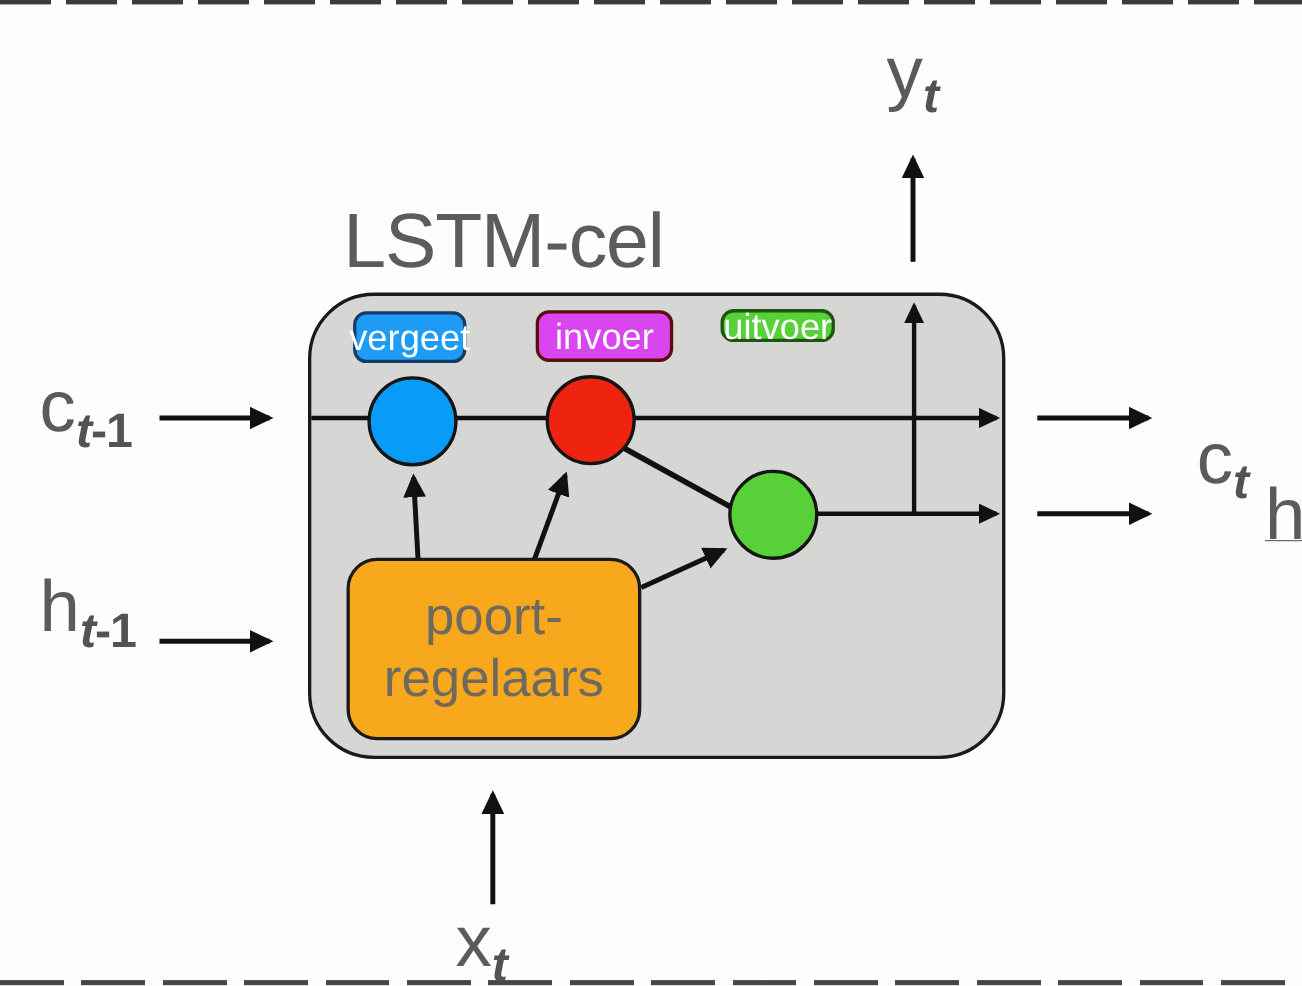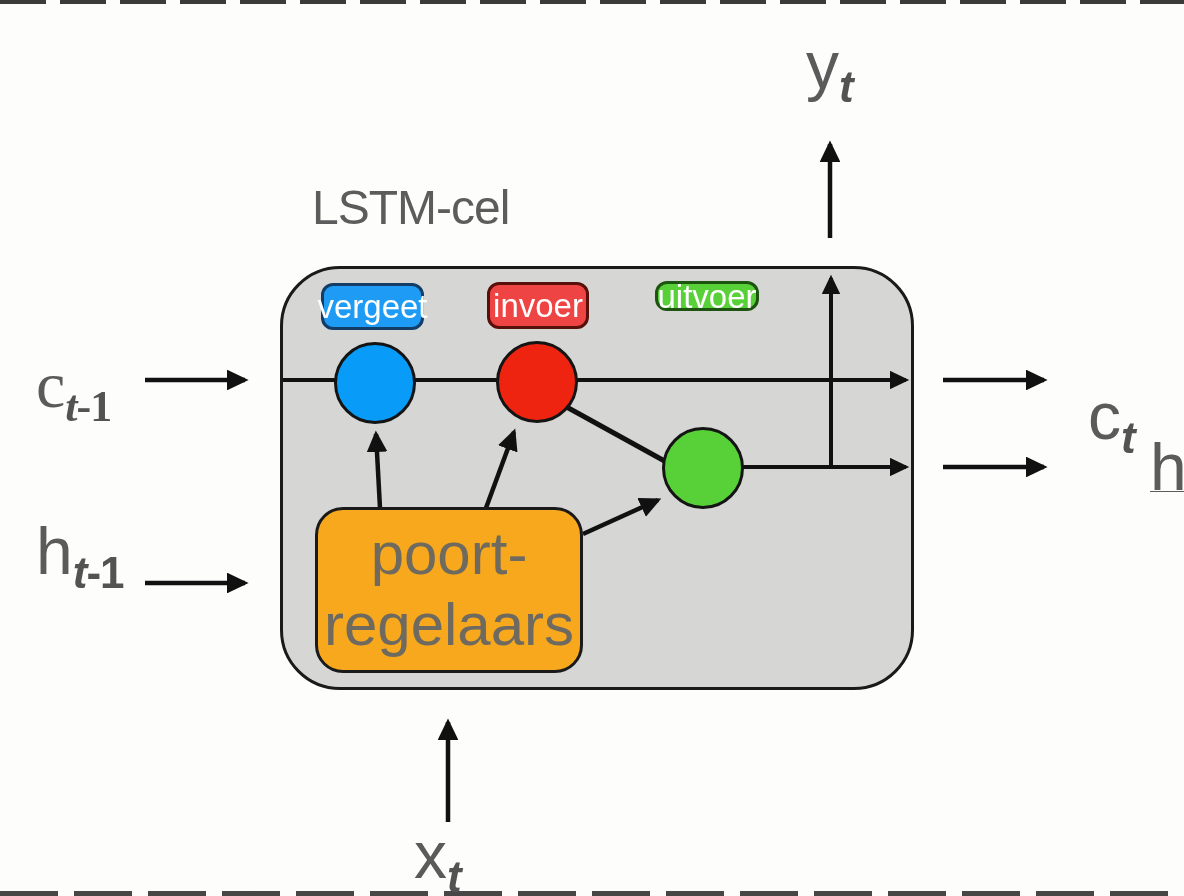--- a/index.html
+++ b/index.html
@@ -5,21 +5,21 @@
   html,body{margin:0;padding:0;background:#ffffff;}
   #stage{
     position:relative;width:1184px;height:896px;overflow:hidden;
     background:#fdfdfc;font-family:"Liberation Sans",sans-serif;
   }
   .edge{position:absolute;left:0;right:0;pointer-events:none;}
   .edge.top{top:0;height:4px;background:repeating-linear-gradient(90deg,rgba(25,25,25,.85) 0 46px,rgba(25,25,25,0) 46px 60px);}
   .edge.bottom{bottom:0;height:5px;background:repeating-linear-gradient(90deg,rgba(25,25,25,.8) 0 58px,rgba(25,25,25,0) 58px 74px);}
   .title{
     position:absolute;left:312px;top:184px;
-    font-size:48px;letter-spacing:-1px;color:#5c5c5c;line-height:1;
+    font-size:70px;letter-spacing:-1px;color:#5c5c5c;line-height:1;
   }
   .cell{
     position:absolute;left:280px;top:266px;width:634px;height:424px;
     box-sizing:border-box;border:3px solid #1a1a1a;border-radius:60px;
     background:#d6d6d4;z-index:1;
   }
   svg.wires{position:absolute;left:0;top:0;z-index:2;}
   .badge{
     position:absolute;z-index:3;box-sizing:border-box;
     border:3px solid #222;border-radius:12px;
@@ -27,21 +27,21 @@
     color:#ffffff;font-size:33px;line-height:1;
   }
   .node{
     position:absolute;z-index:3;width:82px;height:82px;border-radius:50%;
     box-sizing:border-box;border:3px solid #141414;
   }
   .controller{
     position:absolute;left:315px;top:507px;width:268px;height:166px;z-index:3;
     box-sizing:border-box;border:3px solid #1a1a1a;border-radius:28px;
     display:flex;flex-direction:column;align-items:center;justify-content:center;
-    color:#6e6a60;font-size:60px;line-height:1.18;
+    color:#6e6a60;font-size:48px;line-height:1.18;
   }
   .varlabel{position:absolute;color:#5b5b5b;line-height:1;white-space:nowrap;z-index:3;}
   .varlabel .base{font-size:66px;}
   .varlabel .sub{font-size:44px;font-weight:bold;position:relative;top:14px;letter-spacing:-1px;color:#535353;}
   .varlabel .sub .subt{font-style:italic;}
 </style>
 </head>
 <body>
 
 <div id="stage">
@@ -79,37 +79,37 @@
     <line x1="448" y1="822" x2="448" y2="722" stroke="#111" stroke-width="4.5" marker-end="url(#ah)"></line>
 
     <line x1="830" y1="238" x2="830" y2="144" stroke="#111" stroke-width="4.5" marker-end="url(#ah)"></line>
     <line x1="943" y1="380" x2="1044" y2="380" stroke="#111" stroke-width="4.5" marker-end="url(#ah)"></line>
     <line x1="943" y1="467" x2="1044" y2="467" stroke="#111" stroke-width="4.5" marker-end="url(#ah)"></line>
   </svg>
 
   <div class="badge" style="left: 321px; top: 283px; width: 103px; height: 47px; background: rgb(30, 156, 245); border-color: rgb(19, 60, 102);">
     <span>vergeet</span>
   </div>
-  <div class="badge" style="left: 487px; top: 282px; width: 102px; height: 47px; background: #ef4444; border-color: rgb(90, 16, 10);">
+  <div class="badge" style="left: 487px; top: 282px; width: 125px; height: 47px; background: #d946ef; border-color: rgb(90, 16, 10);">
     <span>invoer</span>
   </div>
   <div class="badge" style="left: 655px; top: 281px; width: 104px; height: 30px; background: rgb(88, 208, 56); border-color: rgb(29, 84, 16);">
     <span>uitvoer</span>
   </div>
 
   <div class="node" style="left: 334px; top: 342px; background: rgb(8, 156, 248);"></div>
   <div class="node" style="left: 496px; top: 341px; background: rgb(238, 36, 17);"></div>
   <div class="node" style="left: 662px; top: 427px; background: rgb(88, 208, 56);"></div>
 
   <div class="controller" style="background: rgb(248, 168, 29);">
     <div>poort-</div>
     <div>regelaars</div>
   </div>
 
-  <div class="varlabel" style="left:36px;top:352px;font-family:Liberation Serif, serif;">
+  <div class="varlabel" style="left:36px;top:336px;">
     <span class="base">c</span><span class="sub"><span class="subt">t</span><span class="subr">-1</span></span>
   </div>
   <div class="varlabel" style="left:36px;top:518px;">
     <span class="base">h</span><span class="sub"><span class="subt">t</span><span class="subr">-1</span></span>
   </div>
   <div class="varlabel" style="left:414px;top:822px;">
     <span class="base">x</span><span class="sub"><span class="subt">t</span><span class="subr"></span></span>
   </div>
   <div class="varlabel" style="left:806px;top:32px;">
     <span class="base">y</span><span class="sub"><span class="subt">t</span><span class="subr"></span></span>

